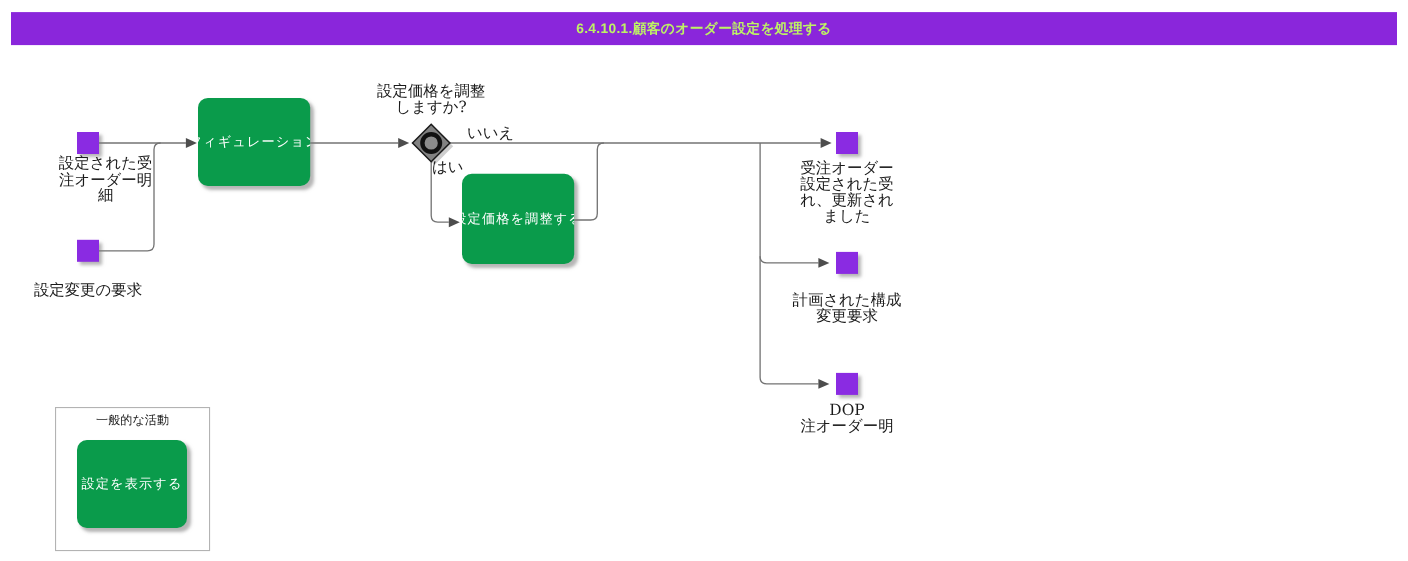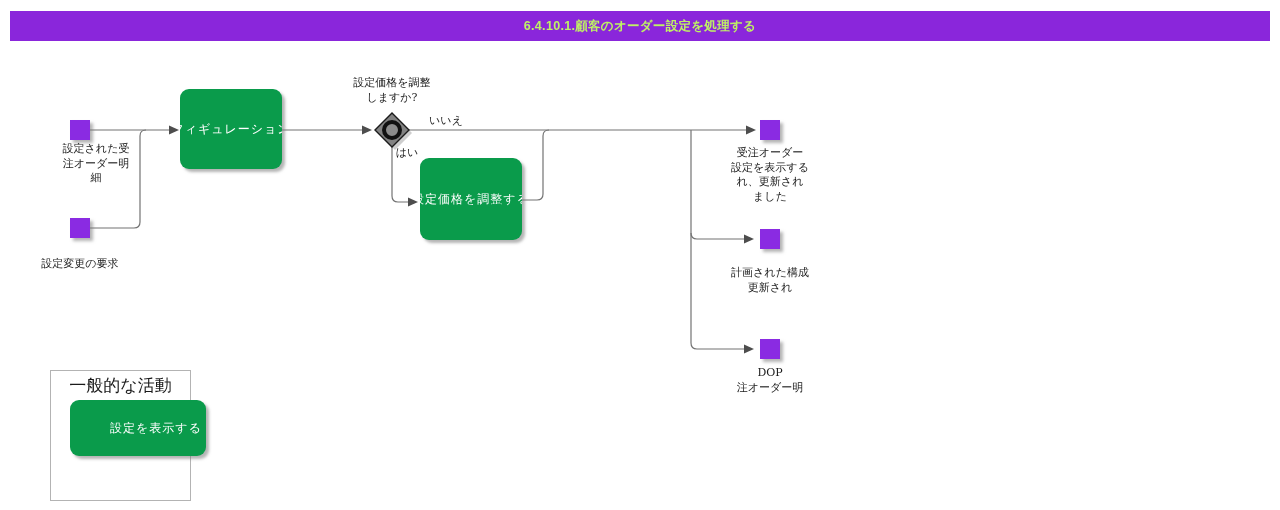--- a/index.html
+++ b/index.html
@@ -21,30 +21,30 @@
     position:absolute;width:20px;height:20px;background:var(--purple,#8A2BE2);
     box-shadow:3px 3px 3px rgba(120,120,120,.55);
   }
   .task{
     position:absolute;background:var(--green,#0A9B4B);border-radius:9px;
     box-shadow:3px 3px 3px rgba(120,120,120,.55);
     color:#ffffff;display:flex;align-items:center;justify-content:center;
     font-size:12px;letter-spacing:1px;white-space:nowrap;overflow:hidden;
   }
   .lbl{
-    position:absolute;color:#1a1a1a;font-size:11px;line-height:14.5px;
+    position:absolute;color:#1a1a1a;font-size:14px;line-height:14.5px;
     text-align:center;white-space:pre-line;
   }
   .legend{
     position:absolute;left:50px;top:370px;width:139px;height:129px;
     border:1px solid #b3b3b3;background:#ffffff;
   }
   .legend .legend-title{
     position:absolute;left:0;top:3px;width:100%;text-align:center;
-    font-size:17px;color:#1a1a1a;
+    font-size:11px;color:#1a1a1a;
   }
 </style>
 </head>
 <body>
 
 <div class="titlebar">6.4.10.1.顧客のオーダー設定を処理する</div>
 
 <svg class="wires" viewBox="0 0 1280 510" xmlns="http://www.w3.org/2000/svg">
 
   <path d="M90 130 H169"></path>
@@ -88,28 +88,28 @@
 
 <div class="lbl" style="left:328px;top:76px;width:128px;">設定価格を調整
 しますか?</div>
 <div class="lbl" style="left:416px;top:114px;width:60px;">いいえ</div>
 <div class="lbl" style="left:390px;top:146px;width:34px;font-family:Liberation Mono, monospace;">はい</div>
 
 <div class="task" style="left:420px;top:158px;width:102px;height:82px;">設定価格を調整する</div>
 
 <div class="sq" style="left:760px;top:120px;"></div>
 <div class="lbl" style="left:710px;top:146px;width:120px;">受注オーダー
-設定を表示する
+設定された受
 れ、更新され
 ました</div>
 
 <div class="sq" style="left:760px;top:229px;"></div>
 <div class="lbl" style="left:710px;top:266px;width:120px;">計画された構成
-更新され</div>
+変更要求</div>
 
 <div class="sq" style="left:760px;top:339px;"></div>
 <div class="lbl" style="left:710px;top:366px;width:120px;">DOP
 注オーダー明</div>
 
 <div class="legend">
   <div class="legend-title">一般的な活動</div>
 </div>
-<div class="task" style="left:70px;top:400px;width:100px;height:56px;padding-left:36px;">設定を表示する</div>
+<div class="task" style="left:70px;top:400px;width:100px;height:80px;">設定を表示する</div>
 
 </body></html>

